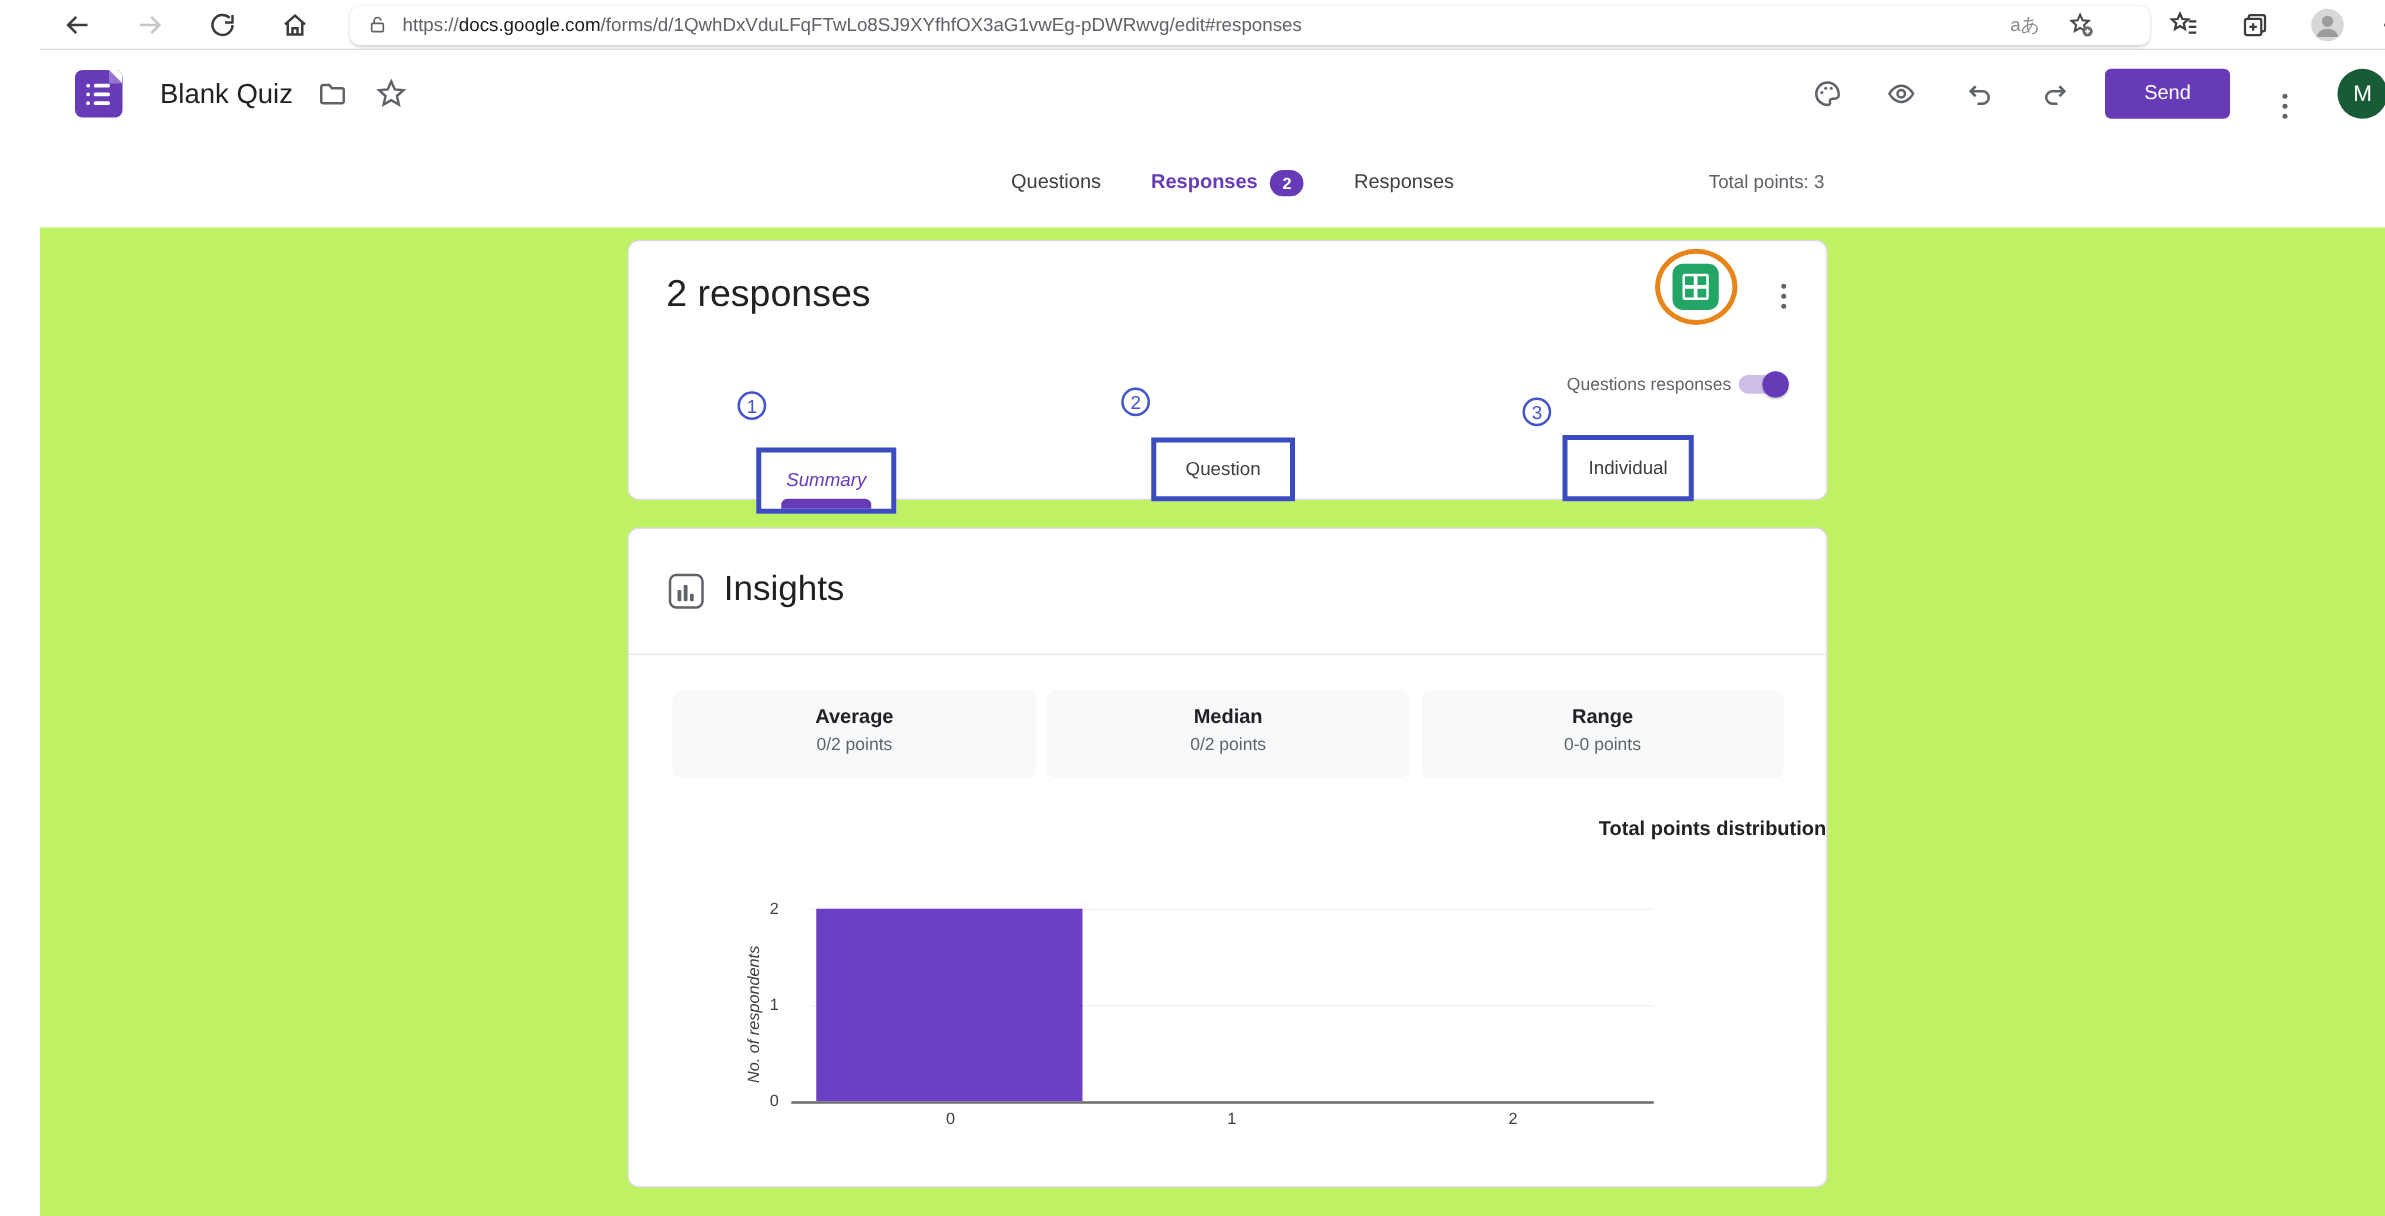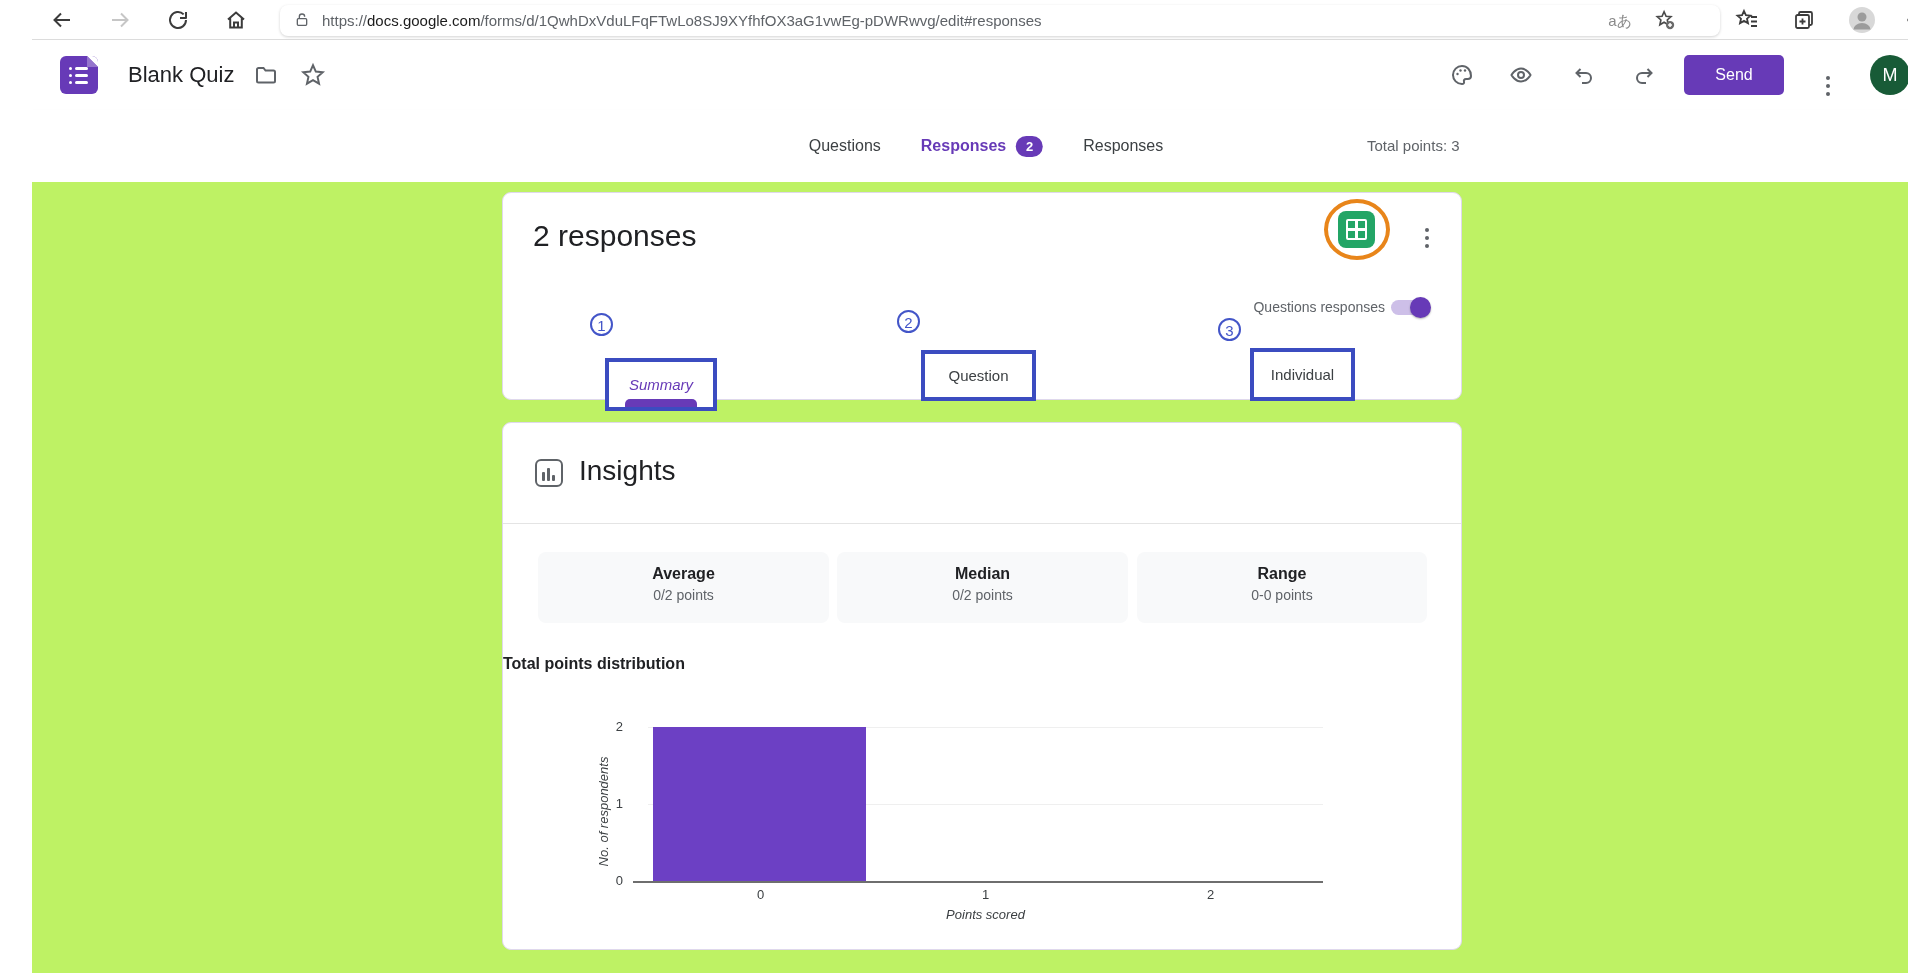--- a/index.html
+++ b/index.html
@@ -64,21 +64,21 @@
   .view-tab .sum-underline { position:absolute; bottom:0; left:50%; transform:translateX(-50%); width:72px; height:8px; background:#673ab7; border-radius:5px 5px 0 0; }
 
   
   .insights-icon { position:absolute; left:32px; top:36px; width:28px; height:28px; border:2.5px solid #5f6368; border-radius:6px; }
   .insights-icon i { position:absolute; bottom:4px; width:3px; background:#5f6368; border-radius:1px; }
   .insights-title { position:absolute; left:76px; top:32px; font-size:28px; color:#202124; }
   .divider { position:absolute; left:0; top:100px; width:100%; height:1px; background:#e4e4e4; }
   .stat-box { position:absolute; top:129px; height:71px; background:#f8f9fa; border-radius:8px; text-align:center; }
   .stat-label { margin-top:13px; font-size:16px; font-weight:bold; color:#202124; }
   .stat-value { margin-top:4px; font-size:14px; color:#5f6368; }
-  .chart-title { position:absolute; left:0; top:232px; width:100%; text-align:left; font-size:16px; font-weight:bold; color:#202124; }
+  .chart-title { position:absolute; left:0; top:232px; width:100%; text-align:right; font-size:16px; font-weight:bold; color:#202124; }
 
   .plot-area { position:absolute; left:145px; top:304px; width:675px; height:154px; }
   .gridline { position:absolute; left:0; width:100%; height:1px; background:#efefef; }
   .slots { position:absolute; left:0; top:0; width:100%; height:100%; display:flex; }
   .slot { flex:1; position:relative; }
   .bar { position:absolute; bottom:0; left:2%; width:95%; background:#6c40c4; }
   .x-axis { position:absolute; left:130px; top:458px; width:690px; height:2px; background:#6e6e6e; }
   .ytick { position:absolute; width:26px; text-align:right; left:94px; font-size:13px; color:#3c4043; }
   .xticks { position:absolute; left:145px; top:464px; width:675px; display:flex; }
   .xticks span { flex:1; text-align:center; font-size:13px; color:#3c4043; }
@@ -308,21 +308,20 @@
           <div class="slot"></div>
           <div class="slot"></div>
         </div>
       </div>
       <div class="x-axis"></div>
       <div class="xticks">
         <span>0</span>
         <span>1</span>
         <span>2</span>
       </div>
-      <div class="xlabel">Points scored</div>
     </div>
 
   </div>
 
   <div class="scrollbar">
     <div class="scroll-up"></div>
     <div class="scroll-thumb"></div>
   </div>
 
 </div>

